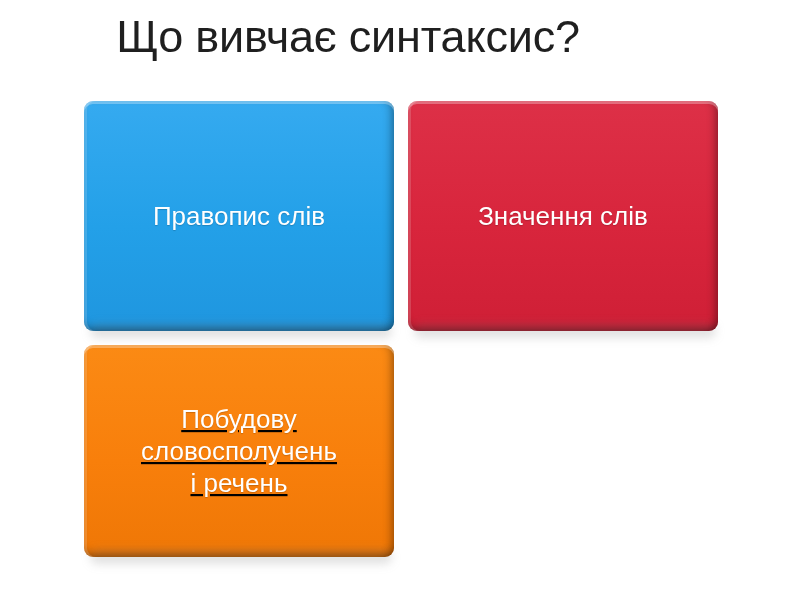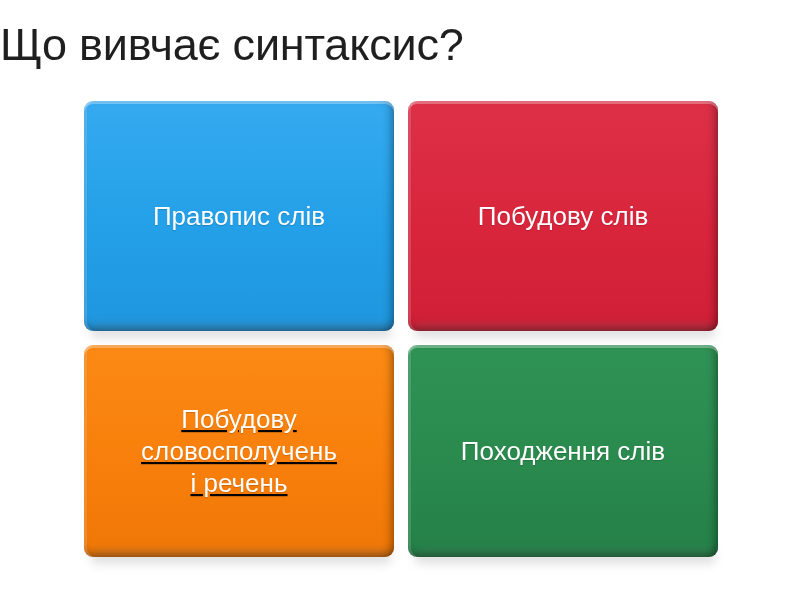--- a/index.html
+++ b/index.html
@@ -15,24 +15,24 @@
   }
   .quiz-stage {
     position: relative;
     width: 800px;
     height: 600px;
     background: #ffffff;
     box-sizing: border-box;
   }
   .quiz-title {
     position: absolute;
-    top: 16px;
+    top: 8px;
     left: 0;
     width: 696px;
-    text-align: left;
+    text-align: center;
     font-size: 45px;
     line-height: 58px;
     color: #1f1f1f;
     font-weight: 400;
     letter-spacing: -0.2px;
     white-space: nowrap;
   }
   .answers-grid {
     position: absolute;
     left: 84px;
@@ -106,27 +106,24 @@
 
   <div class="quiz-title">Що вивчає синтаксис?</div>
 
   <div class="answers-grid">
 
     <div class="answer-card card-blue">
       <span class="card-label">Правопис слів</span>
     </div>
 
     <div class="answer-card card-red">
-      <span class="card-label">Побудову слів</span>
+      <span class="card-label">Значення слів</span>
     </div>
 
     <div class="answer-card card-orange">
       <span class="card-label">Побудову
 словосполучень
 і речень</span>
     </div>
 
-    <div class="answer-card card-green">
-      <span class="card-label">Походження слів</span>
-    </div>
 
   </div>
 </div>
 
 </body></html>

